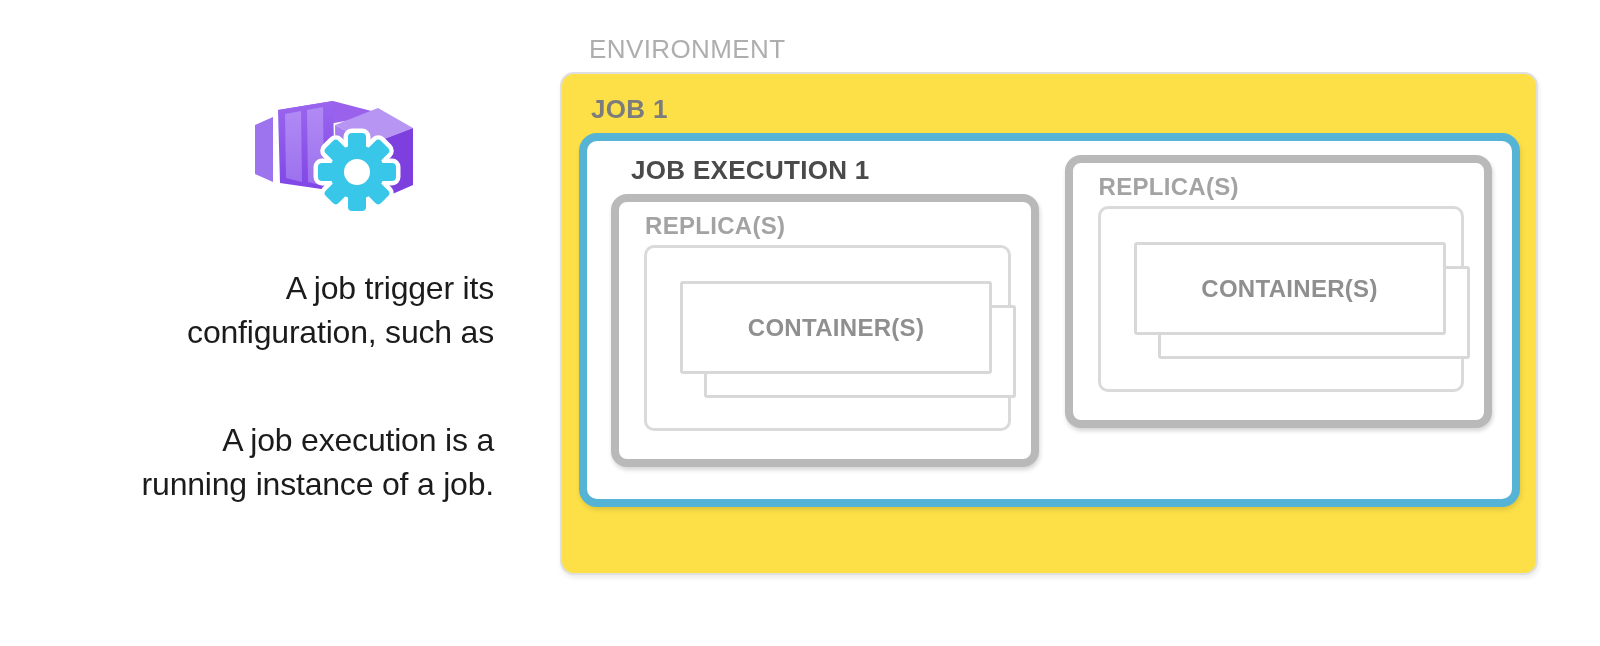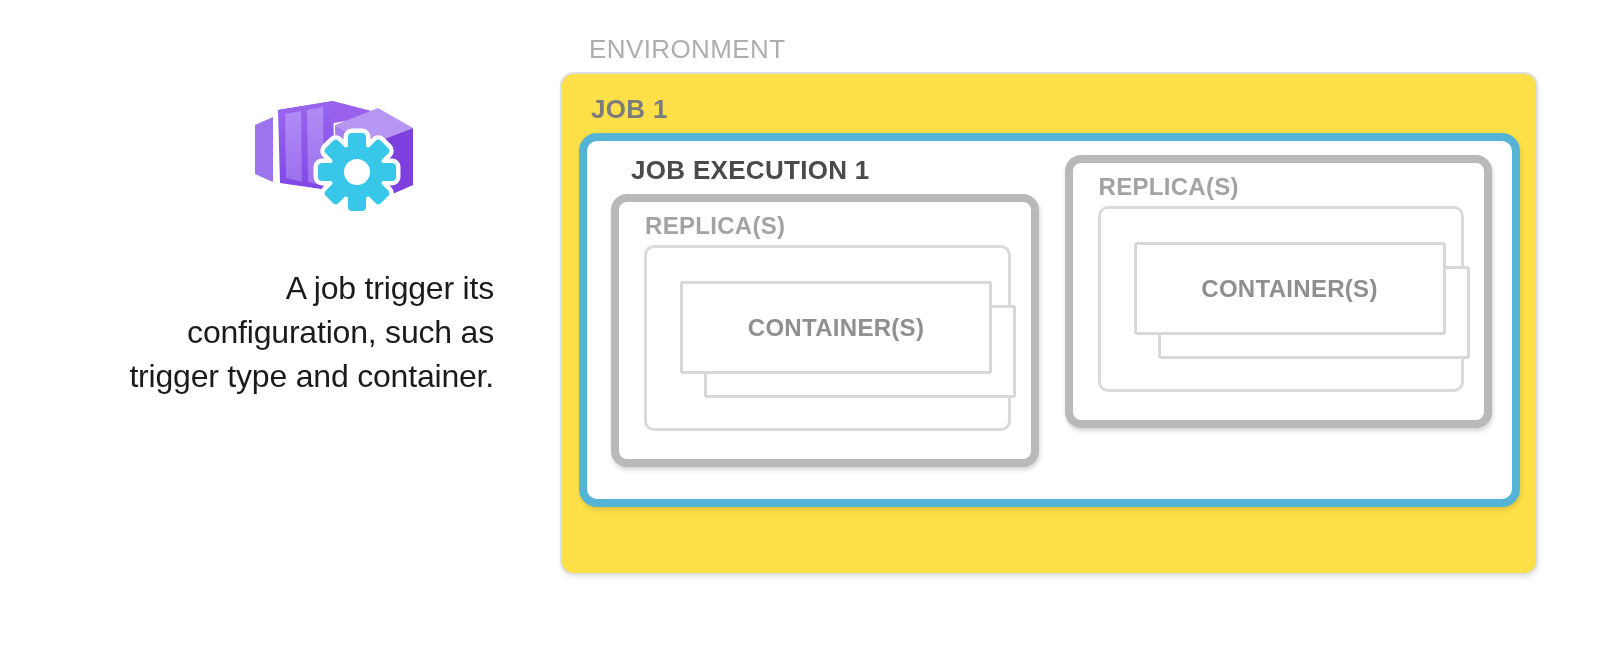--- a/index.html
+++ b/index.html
@@ -187,21 +187,24 @@
         <circle r="27"></circle>
       </g>
       <circle r="13" fill="#ffffff"></circle>
     </g>
   </svg>
 
   <div class="caption">
     <div class="para1">
       <div class="line"><span>A </span><b>job</b><span> trigger its</span></div>
       <div class="line">configuration, such as</div>
-      <div class="line">trigger type and container.</div>
+    </div>
+    <div class="para2">
+      <div class="line"><span>A </span><b>job execution</b><span> is a</span></div>
+      <div class="line">running instance of a job.</div>
     </div>
   </div>
 
   <div class="env-label">ENVIRONMENT</div>
 
   <div class="env-box">
     <div class="job-label">JOB 1</div>
 
     <div class="job-box">
 

